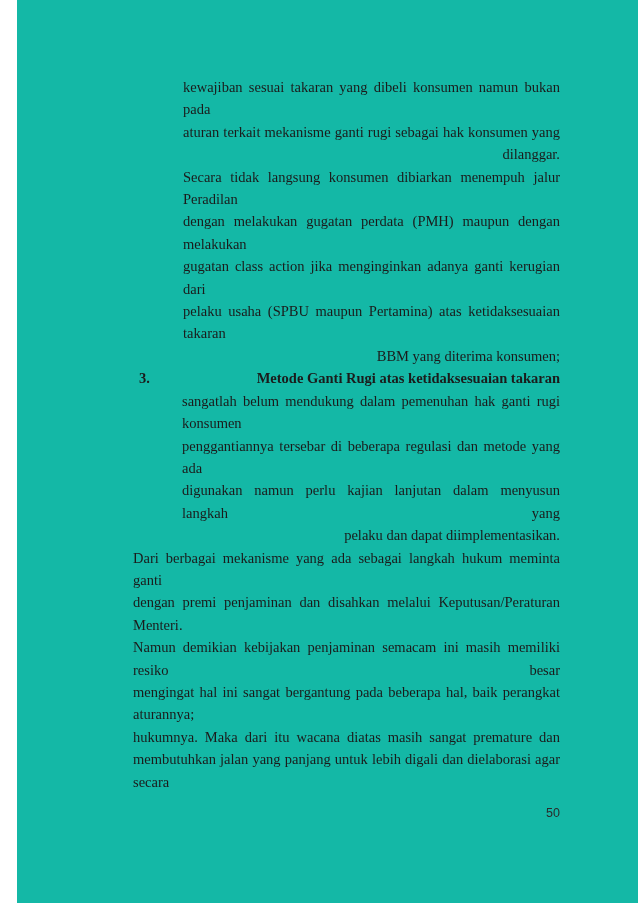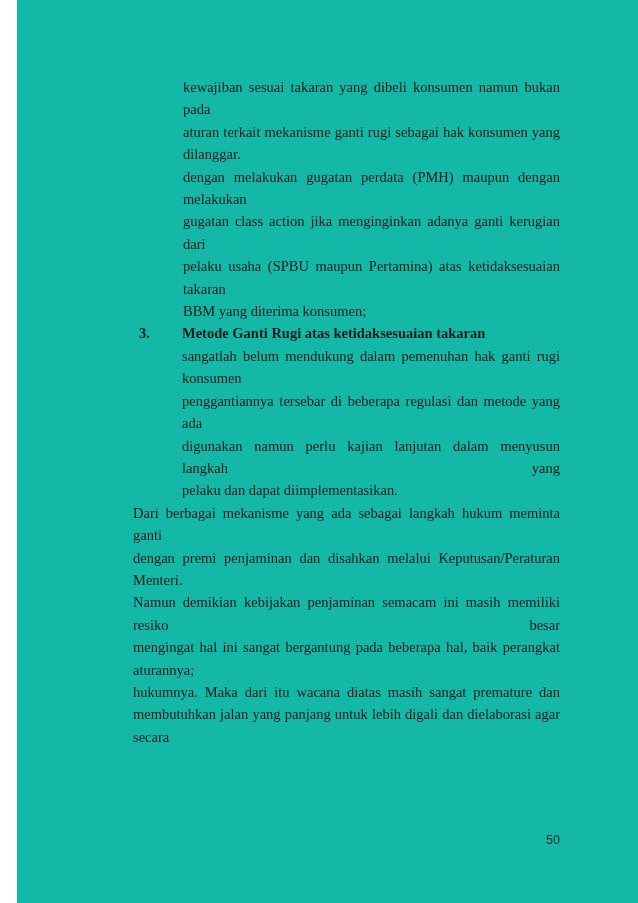--- a/index.html
+++ b/index.html
@@ -21,56 +21,57 @@
   }
   .flow {
     position: absolute;
     top: 76px;
     left: 0;
     width: 638px;
   }
   
   .jl { text-align: justify; text-align-last: justify; }
   
-  .ll { text-align: left; }
+  .ll { text-align: right; }
 
   .block-a { margin-left: 166px; width: 377px; }
   .block-c { margin-left: 165px; width: 378px; }
   .block-d { margin-left: 116px; width: 427px; }
 
   .h3row, .h1row {
     position: relative;
     margin-left: 165px;
     width: 378px;
     font-weight: bold;
   }
   .h3row .num { position: absolute; left: -43px; top: 0; font-weight: bold; }
 
   .pagenum {
     position: absolute;
-    top: 832px;
+    top: 805px;
     left: 0;
     width: 543px;
     text-align: right;
     font-family: "Liberation Sans", sans-serif;
     font-size: 12.5px;
     line-height: 16px;
     color: #2b2b2b;
   }
 </style>
 </head>
 <body>
 
 <div class="page">
   <div class="flow">
 
     <div class="block-a">
       <div class="jl">kewajiban sesuai takaran yang dibeli konsumen namun bukan pada</div>
       <div class="jl">aturan terkait mekanisme ganti rugi sebagai hak konsumen yang</div>
       <div class="ll">dilanggar.</div>
+      <div class="jl">Secara tidak langsung konsumen dibiarkan menempuh jalur Peradilan</div>
       <div class="jl">dengan melakukan gugatan perdata (PMH) maupun dengan melakukan</div>
       <div class="jl">gugatan class action jika menginginkan adanya ganti kerugian dari</div>
       <div class="jl">pelaku usaha (SPBU maupun Pertamina) atas ketidaksesuaian takaran</div>
       <div class="ll">BBM yang diterima konsumen;</div>
     </div>
 
     <div class="h3row">
       <span class="num">3.</span>
       <div class="ll">Metode Ganti Rugi atas ketidaksesuaian takaran</div>
     </div>

